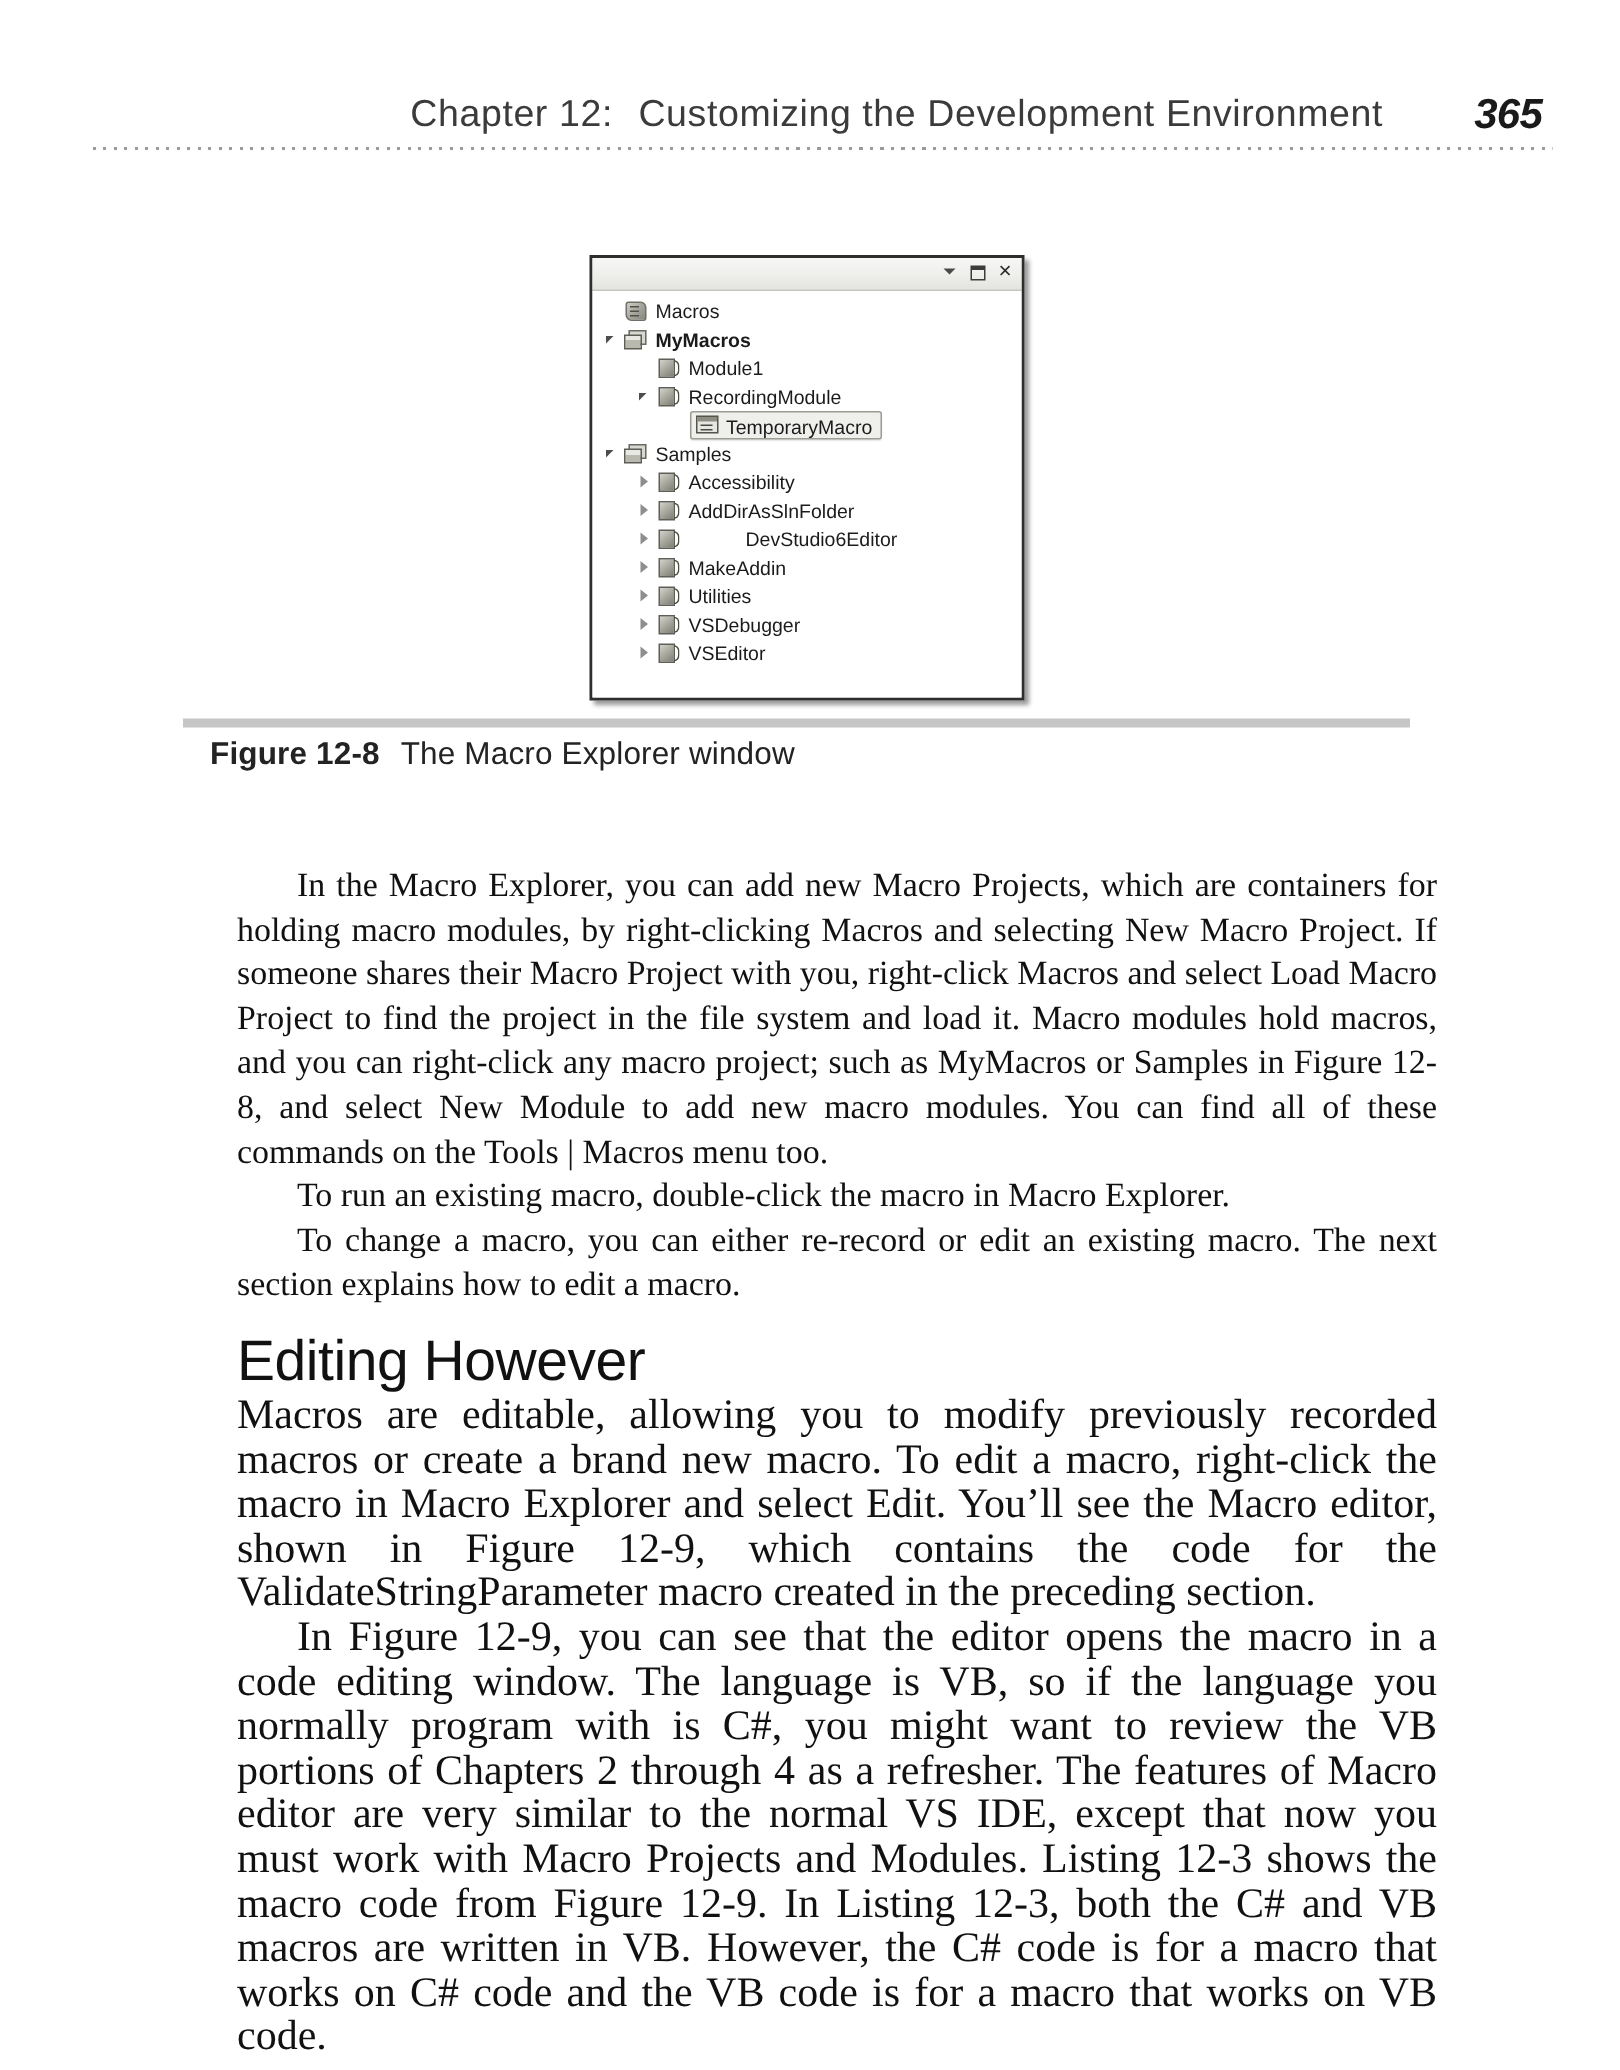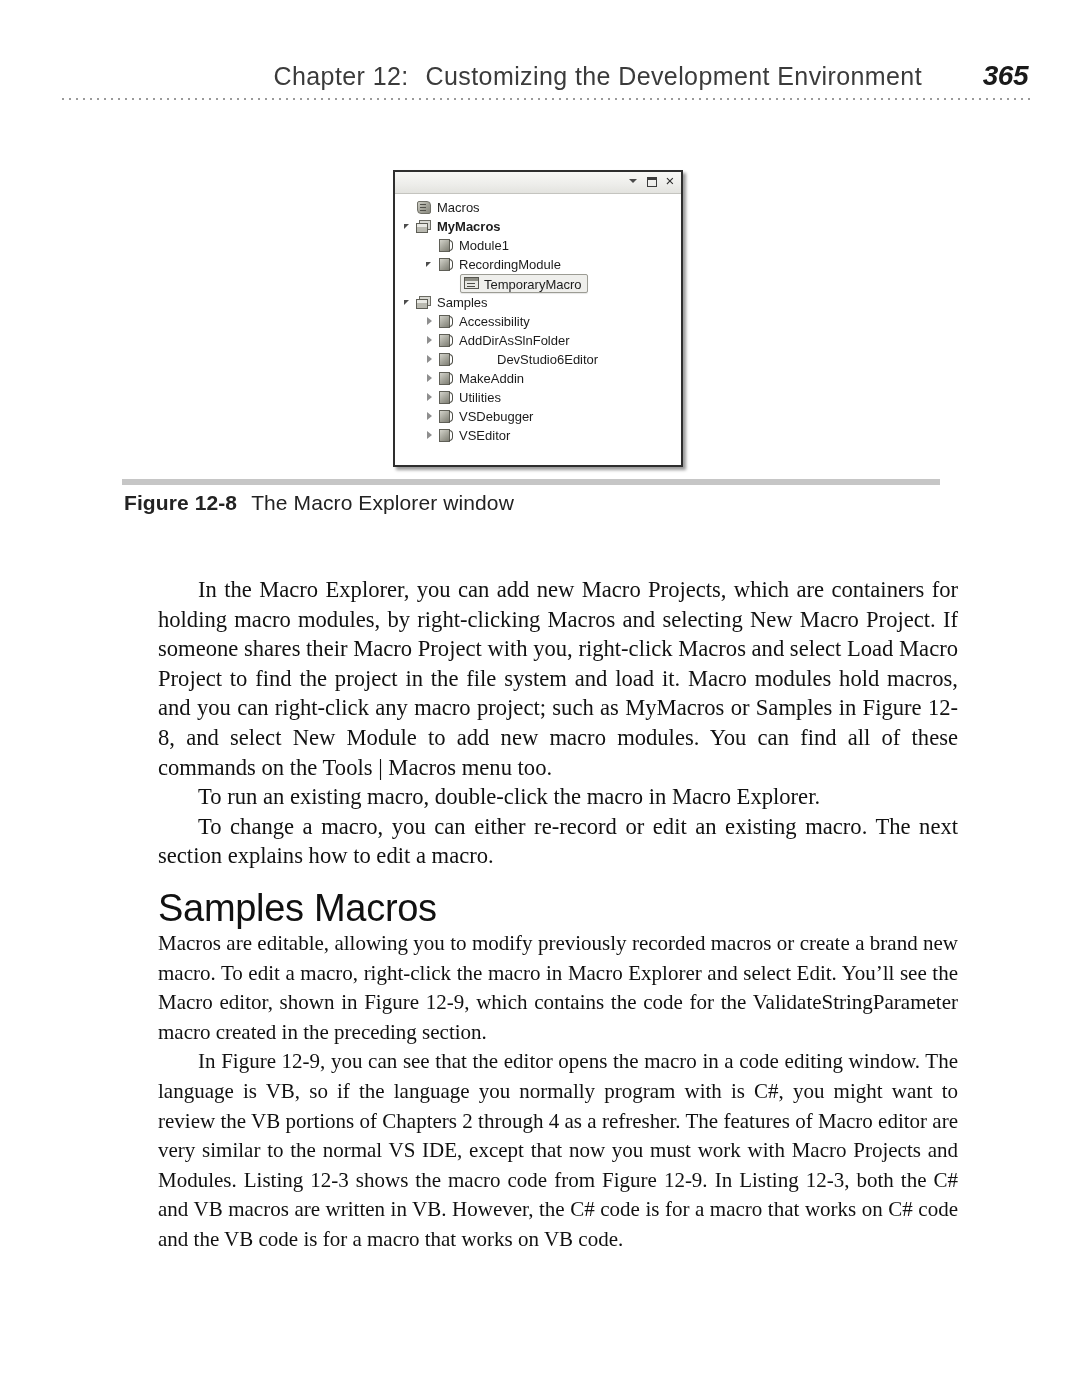--- a/index.html
+++ b/index.html
@@ -307,21 +307,21 @@
   }
   .fig-caption {
     position: absolute;
     left: 124px;
     top: 491px;
     font-family: "Liberation Sans", sans-serif;
     font-size: 21px;
     color: #232323;
     letter-spacing: 0.1px;
   }
-  .fig-caption .fig-num { font-weight: bold; }
+  .fig-caption .fig-num { font-weight: bold; margin-left: 16px; }
   .fig-caption .fig-gap { display: inline-block; width: 14px; }
 
   
   .body-col {
     position: absolute;
     left: 158px;
     top: 575px;
     width: 800px;
   }
   .body-col p {
@@ -348,21 +348,21 @@
 
   .body-col2 {
     position: absolute;
     left: 158px;
     top: 929px;
     width: 800px;
   }
   .body-col2 p {
     margin: 0;
     font-family: "Liberation Serif", serif;
-    font-size: 21px;
+    font-size: 28px;
     line-height: 29.6px;
     text-align: justify;
     text-indent: 40px;
     color: #111;
   }
   .body-col2 p.no-indent { text-indent: 0; }
 </style>
 </head>
 <body>
 
@@ -511,18 +511,18 @@
     <span class="fig-num">Figure 12-8</span><span class="fig-gap"></span><span>The Macro Explorer window</span>
   </div>
 </div>
 
 <div class="body-col">
   <p>In the Macro Explorer, you can add new Macro Projects, which are containers for holding macro modules, by right-clicking Macros and selecting New Macro Project. If someone shares their Macro Project with you, right-click Macros and select Load Macro Project to find the project in the file system and load it. Macro modules hold macros, and you can right-click any macro project; such as MyMacros or Samples in Figure 12-8, and select New Module to add new macro modules. You can find all of these commands on the Tools | Macros menu too.</p>
   <p>To run an existing macro, double-click the macro in Macro Explorer.</p>
   <p>To change a macro, you can either re-record or edit an existing macro. The next section explains how to edit a macro.</p>
 </div>
 
-<h2 class="section-head">Samples Macros</h2>
+<h2 class="section-head">Editing However</h2>
 
 <div class="body-col2">
   <p class="no-indent">Macros are editable, allowing you to modify previously recorded macros or create a brand new macro. To edit a macro, right-click the macro in Macro Explorer and select Edit. You’ll see the Macro editor, shown in Figure 12-9, which contains the code for the ValidateStringParameter macro created in the preceding section.</p>
   <p>In Figure 12-9, you can see that the editor opens the macro in a code editing window. The language is VB, so if the language you normally program with is C#, you might want to review the VB portions of Chapters 2 through 4 as a refresher. The features of Macro editor are very similar to the normal VS IDE, except that now you must work with Macro Projects and Modules. Listing 12-3 shows the macro code from Figure 12-9. In Listing 12-3, both the C# and VB macros are written in VB. However, the C# code is for a macro that works on C# code and the VB code is for a macro that works on VB code.</p>
 </div>
 
 </body></html>

